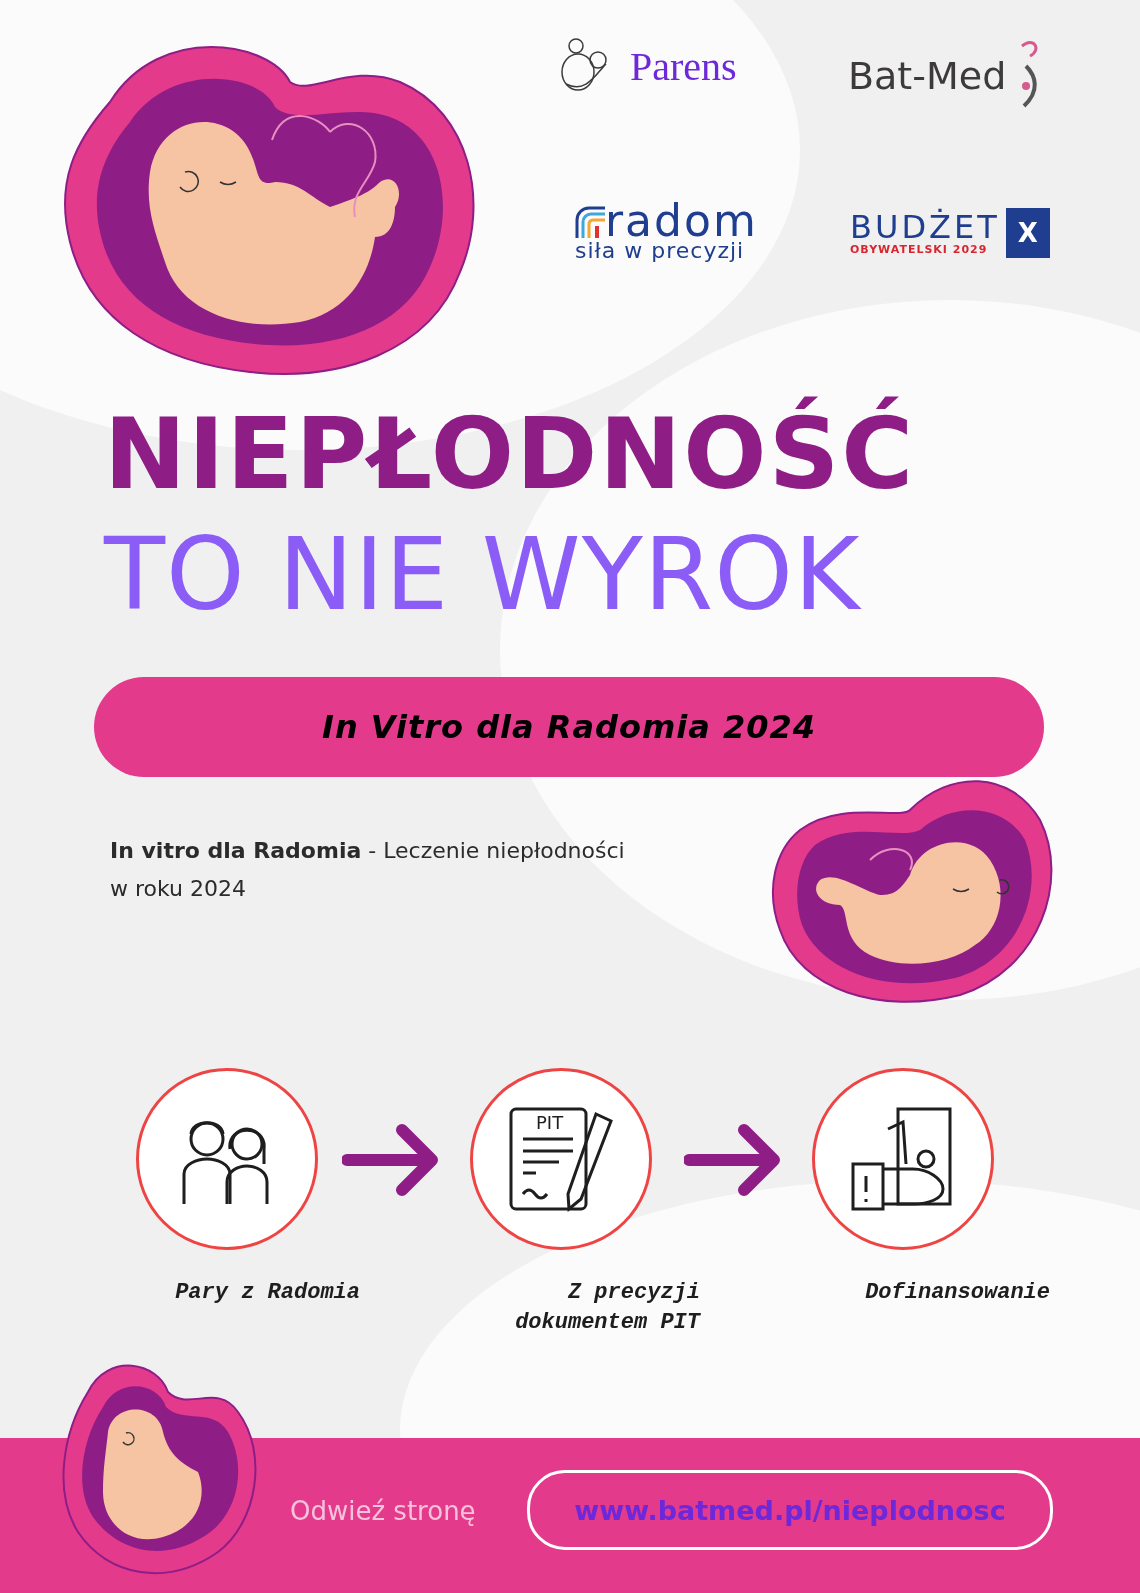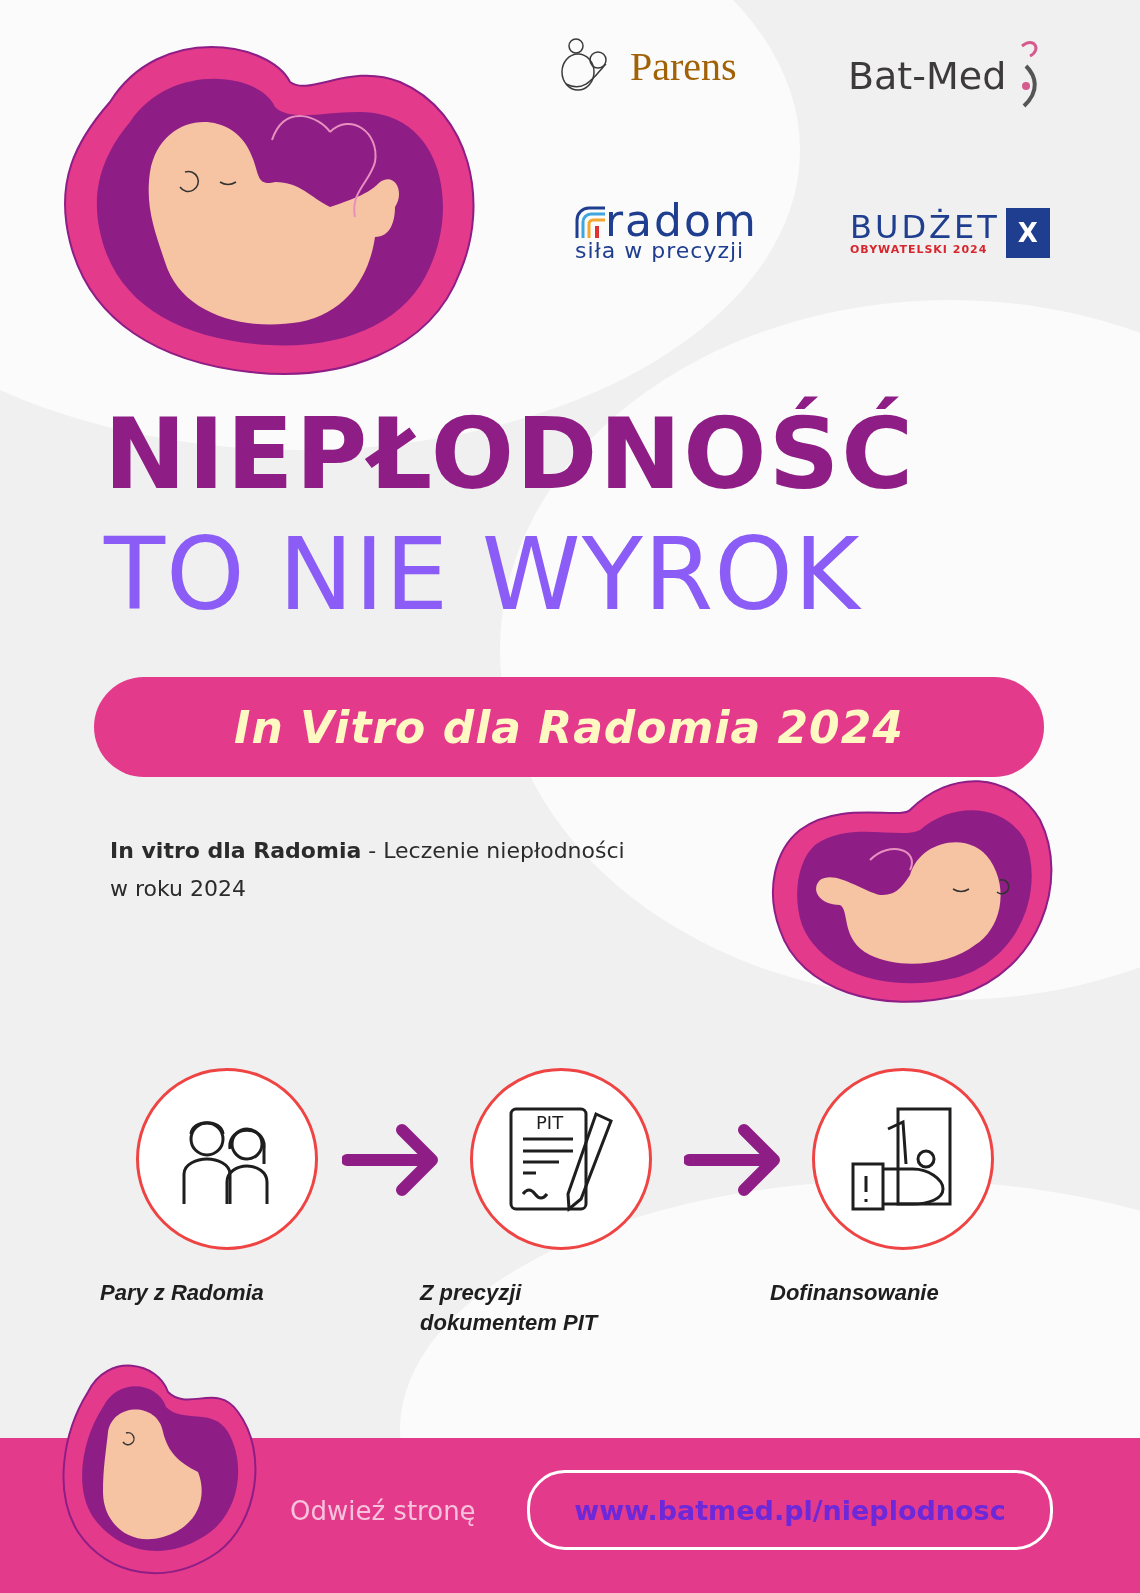--- a/index.html
+++ b/index.html
@@ -1,27 +1,27 @@
 <!DOCTYPE html>
 <html><head>
 <meta charset="utf-8">
 <style>
   html, body { margin:0; padding:0; }
   body { width:1140px; height:1593px; position:relative; overflow:hidden; background:#f1f0f1; font-family:"Liberation Sans", sans-serif; }
   .bgshape { position:absolute; background:#fbfbfb; border-radius:50%; }
   .abs { position:absolute; }
-  .logo-text { font-family:"Liberation Serif", serif; color:#a16207;text-align:right; }
+  .logo-text { font-family:"Liberation Serif", serif; color:#6d28d9;text-align:right; }
   .title1 { position:absolute; left:104px; top:405px; width:940px; font-family:"DejaVu Sans", sans-serif; font-weight:bold; font-size:98px; letter-spacing:2px; color:#8e1e86; line-height:1; white-space:nowrap; }
   .title2 { position:absolute; left:104px; top:525px; width:940px; font-family:"DejaVu Sans", sans-serif; font-size:100px; color:#8b5cf6; line-height:1; white-space:nowrap; letter-spacing:1px; }
   .pill { position:absolute; left:94px; top:677px; width:950px; height:100px; border-radius:50px; background:#e33a8c; display:flex; align-items:center; justify-content:center; }
-  .pill span { color:#fef9c3; font-family:"DejaVu Sans", sans-serif; font-weight:bold; font-style:italic; font-size:44px; letter-spacing:1px; }
+  .pill span { color:#000000; font-family:"DejaVu Sans", sans-serif; font-weight:bold; font-style:italic; font-size:32px; letter-spacing:1px; }
   .desc { position:absolute; left:110px; top:832px; width:660px; font-family:"DejaVu Sans", sans-serif; font-size:22px; line-height:38px; color:#2b2b2b; }
   .desc b { font-weight:bold; }
   .circle { position:absolute; width:176px; height:176px; border:3px solid #ef4444; border-radius:50%; background:#fff; display:flex; align-items:center; justify-content:center; }
-  .step-label { position:absolute; font-family:Liberation Sans, sans-serif; font-weight:bold; font-style:italic; font-size:22px; color:#1e1e1e; text-align:left; line-height:30px; }
+  .step-label { position:absolute; font-family:Liberation Mono, monospace; font-weight:bold; font-style:italic; font-size:22px; color:#1e1e1e; text-align:right; line-height:30px; }
   .footer { position:absolute; left:0; top:1438px; width:1140px; height:155px; background:#e33a8c; }
   .visit { position:absolute; left:290px; top:1496px; font-family:"DejaVu Sans", sans-serif; font-size:26px; color:#f7c3dc; }
   .url-btn { position:absolute; left:527px; top:1470px; width:520px; height:74px; border:3px solid #fff; border-radius:38px; display:flex; align-items:center; justify-content:center; }
   .url-btn span { color:#6d28d9; font-family:"DejaVu Sans", sans-serif; font-weight:bold; font-size:27px; }
 </style>
 </head>
 <body>
 
 <div class="bgshape" style="left:-200px;top:-150px;width:1000px;height:600px;"></div>
 <div class="bgshape" style="left:500px;top:300px;width:900px;height:700px;"></div>
@@ -64,21 +64,21 @@
         <path d="M14 32 V18 a4 4 0 0 1 4 -4 H30" fill="none" stroke="#f3a630" stroke-width="3"></path>
         <rect x="20" y="20" width="4" height="12" fill="#e0332f"></rect>
       </svg>
     <span style="font-family:'DejaVu Sans',sans-serif;font-size:44px;color:#1f3e8f;line-height:34px;letter-spacing:2px;">radom</span>
   </div>
   <div style="font-family:'DejaVu Sans',sans-serif;font-size:22px;color:#1f3e8f;letter-spacing:1px;">siła w precyzji</div>
 </div>
 <div class="abs" style="left:850px;top:208px;display:flex;align-items:center;gap:6px;">
   <div>
     <div style="font-family:'DejaVu Sans',sans-serif;font-weight:normal;font-size:32px;color:#1f3e8f;letter-spacing:3px;line-height:32px;">BUDŻET</div>
-    <div style="font-family:'DejaVu Sans',sans-serif;font-weight:bold;font-size:11px;color:#d7262e;letter-spacing:1px;">OBYWATELSKI 2024</div>
+    <div style="font-family:'DejaVu Sans',sans-serif;font-weight:bold;font-size:11px;color:#d7262e;letter-spacing:1px;">OBYWATELSKI 2029</div>
   </div>
   <div style="width:44px;height:50px;background:#1f3e8f;color:#fff;display:flex;align-items:center;justify-content:center;font-family:'DejaVu Sans',sans-serif;font-weight:bold;font-size:26px;">
       <span>X</span>
     </div>
 </div>
 
 <div class="title1">NIEPŁODNOŚĆ</div>
 <div class="title2">TO NIE WYROK</div>
 
 <div class="pill">

